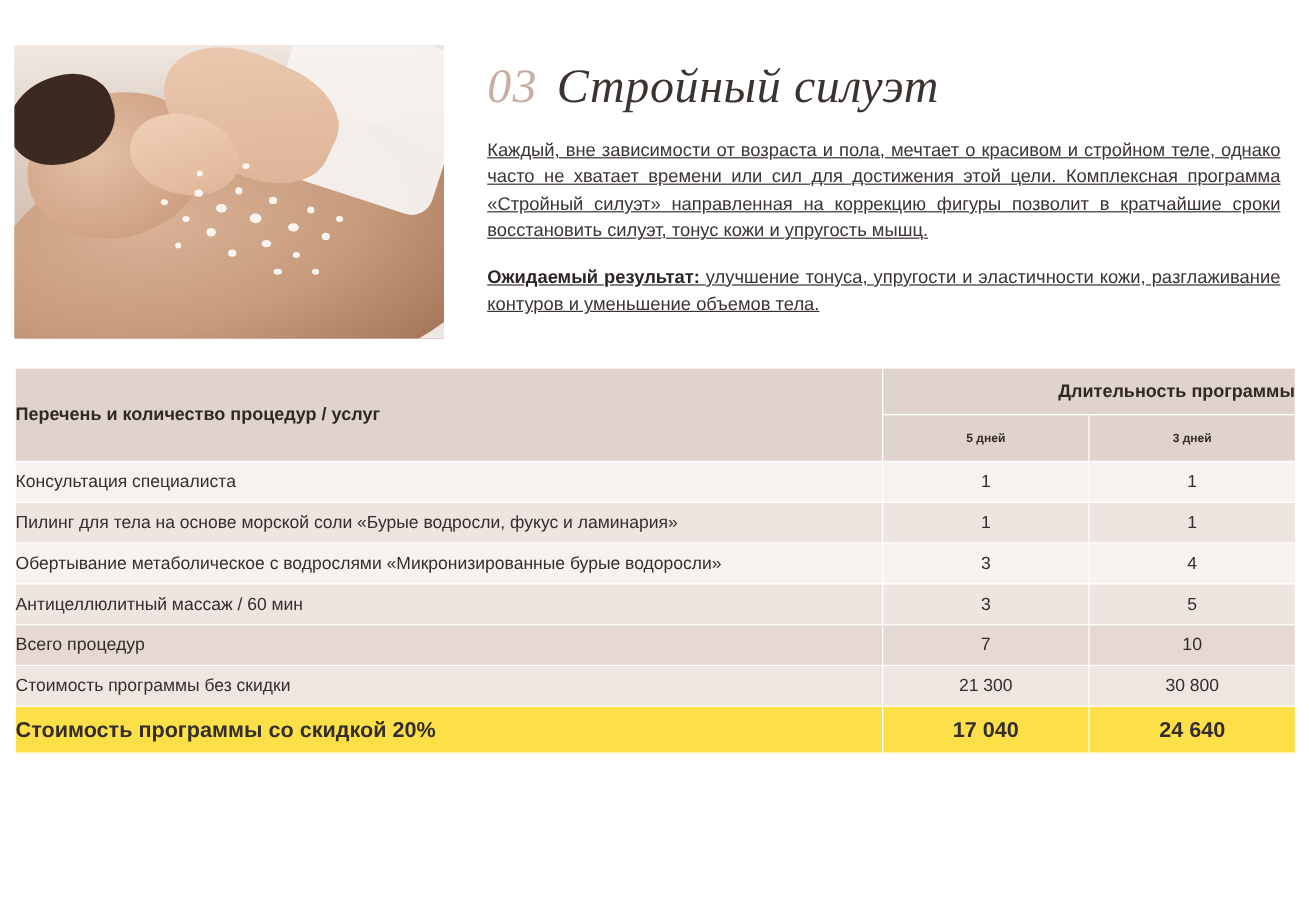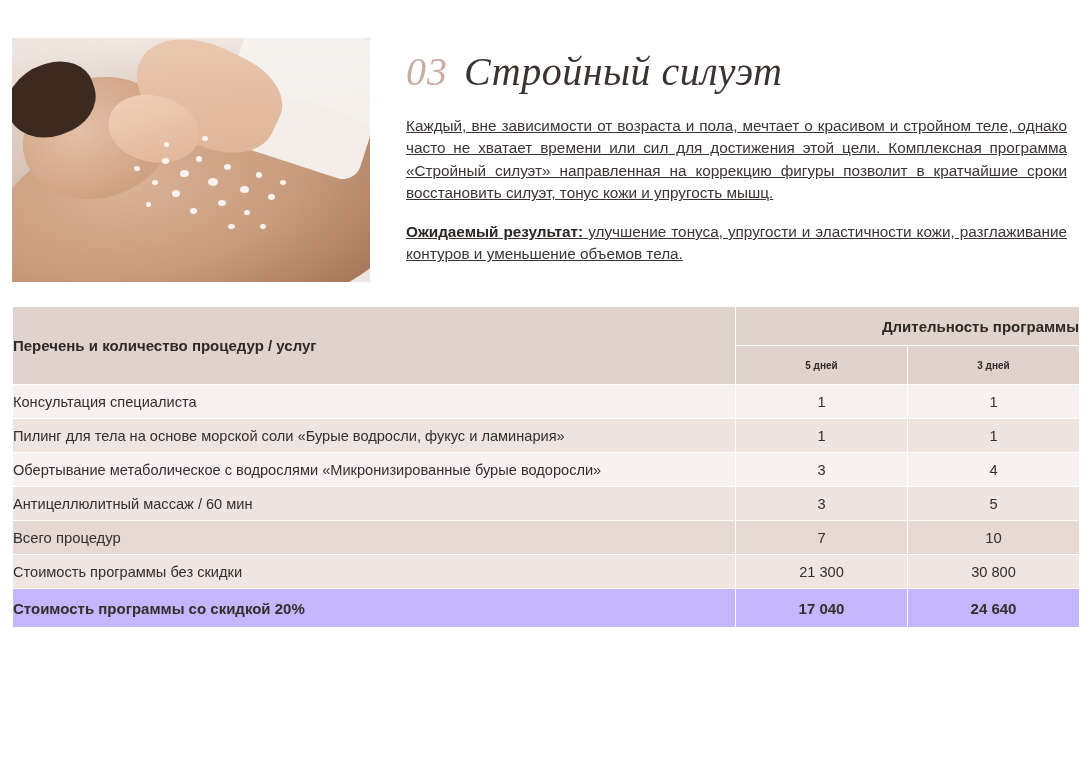--- a/index.html
+++ b/index.html
@@ -192,23 +192,23 @@
     color: #332d2b;
     text-align: center;
     vertical-align: middle;
     height: 33px;
   }
   tr.r-light td { background: #f7f2f0; }
   tr.r-mid td { background: #eee4e0; margin-left: 10px; }
   tr.r-total td { background: #e6d9d4; }
   tr.r-price td { background: #efe5e1; margin-top: 27px; }
   tr.r-final td {
-    background: #c4b5fd;
+    background: #fde047;
     font-weight: bold;
-    font-size: 15px;
+    font-size: 18px;
     height: 38px;
   }
   tr.r-total td { font-size: 14.8px; }
 
   
   .footer {
     margin: 14px 12px 0 12px;
     display: flex;
     align-items: center;
   }

